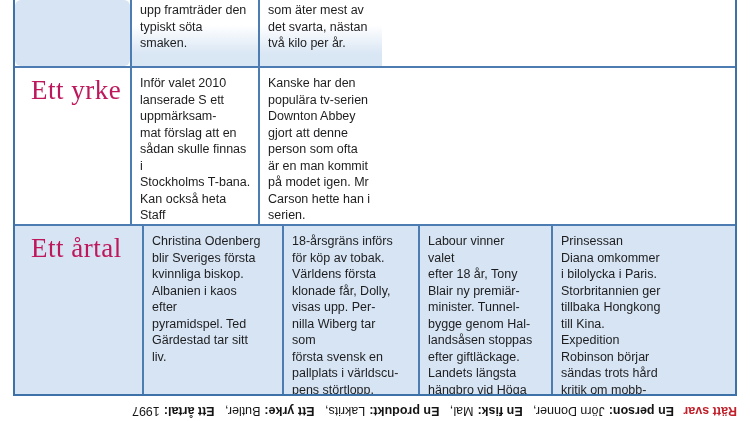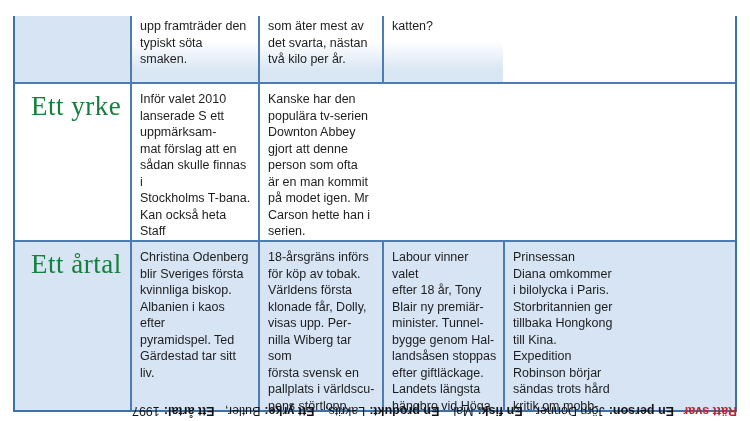--- a/index.html
+++ b/index.html
@@ -2,48 +2,49 @@
 <html lang="sv"><head>
 <meta charset="utf-8">
 <style>
   html,body{margin:0;padding:0}
   body{
     width:750px;height:421px;position:relative;overflow:hidden;
     background:#ffffff;
     font-family:"Liberation Sans", sans-serif;
   }
   .quiz-table{
-    position:absolute;left:13px;top:16px;width:724px;box-sizing:border-box;
+    position:absolute;left:13px;top:0;width:724px;box-sizing:border-box;
     border-left:2px solid #3d72a9;
     border-right:2px solid #3d72a9;
     border-bottom:2px solid #3d72a9;
   }
   .t-row{
     display:grid;
     grid-template-columns:115px 128px 124px 121px 121px 1fr;
   }
   .t-row + .t-row{border-top:2px solid #4c7cb1;}
   .row-partial{height:66px;}
   .row-yrke{height:156px;background:#ffffff;}
-  .row-artal{height:168px;background:#d6e4f3;}
+  .row-artal{height:168px;background:#d6e4f3;gap:12px;}
   .cell{
     border-left:2px solid #4c7cb1;
     padding:7px 6px 0 8px;
     font-size:12.5px;line-height:16.5px;color:#1d1d1f;
     white-space:pre-line;
     box-sizing:border-box;overflow:hidden;
   }
   .cell:first-child{border-left:none;}
   .row-partial .cell{padding-top:2px;}
   .label-cell{
     font-family:"Liberation Serif", serif;
-    font-size:27px;line-height:30px;color:#15803d;
+    font-size:27px;line-height:30px;color:#be185d;
     padding:7px 4px 0 16px;
     letter-spacing:0.5px;
     white-space:normal;
+    border-radius:6px;
   }
   .bg-blue{background:#d6e4f3;}
   .bg-fade{background:linear-gradient(180deg,#ffffff 0%,#ffffff 38%,#d9e6f4 82%,#d9e6f4 100%);}
   .answer-strip{
     position:absolute;left:13px;top:401px;width:724px;height:19px;
     transform:rotate(180deg);
     font-size:12.5px;line-height:19px;color:#141414;
     white-space:nowrap;
   }
   .ans-prefix{color:#c0212b;font-weight:bold;margin-right:6px;}
@@ -55,21 +56,20 @@
 
 <div class="quiz-table">
 
   <div class="t-row row-partial">
     <div class="cell label-cell bg-blue"></div>
     <div class="cell bg-fade">upp framträder den
 typiskt söta smaken.</div>
     <div class="cell bg-fade">som äter mest av
 det svarta, nästan
 två kilo per år.</div>
-    <div class="cell bg-fade">katten?</div>
   </div>
 
   <div class="t-row row-yrke">
     <div class="cell label-cell">Ett yrke</div>
     <div class="cell">Inför valet 2010
 lanserade S ett
 uppmärksam-
 mat förslag att en
 sådan skulle finnas i
 Stockholms T-bana.

